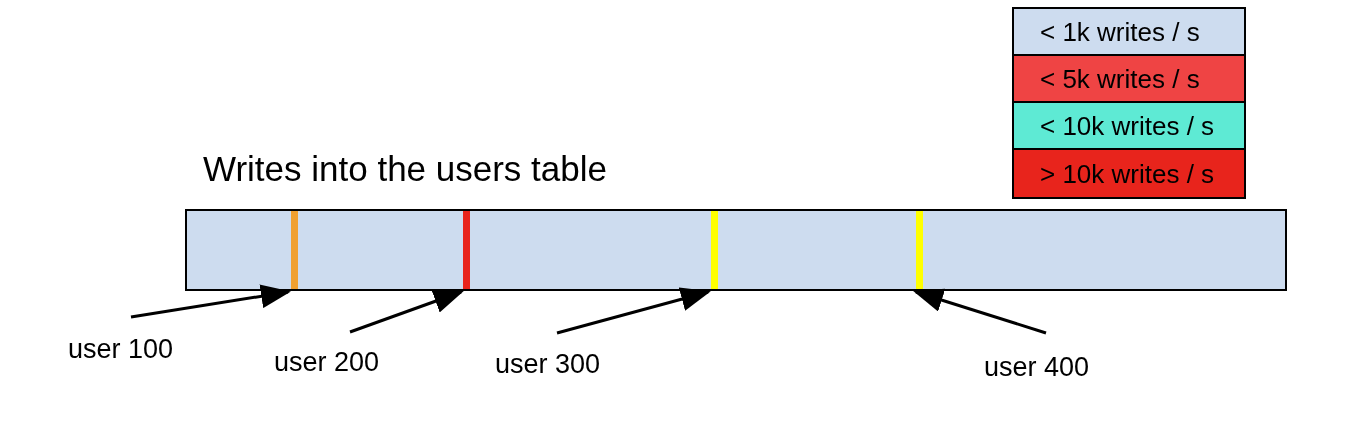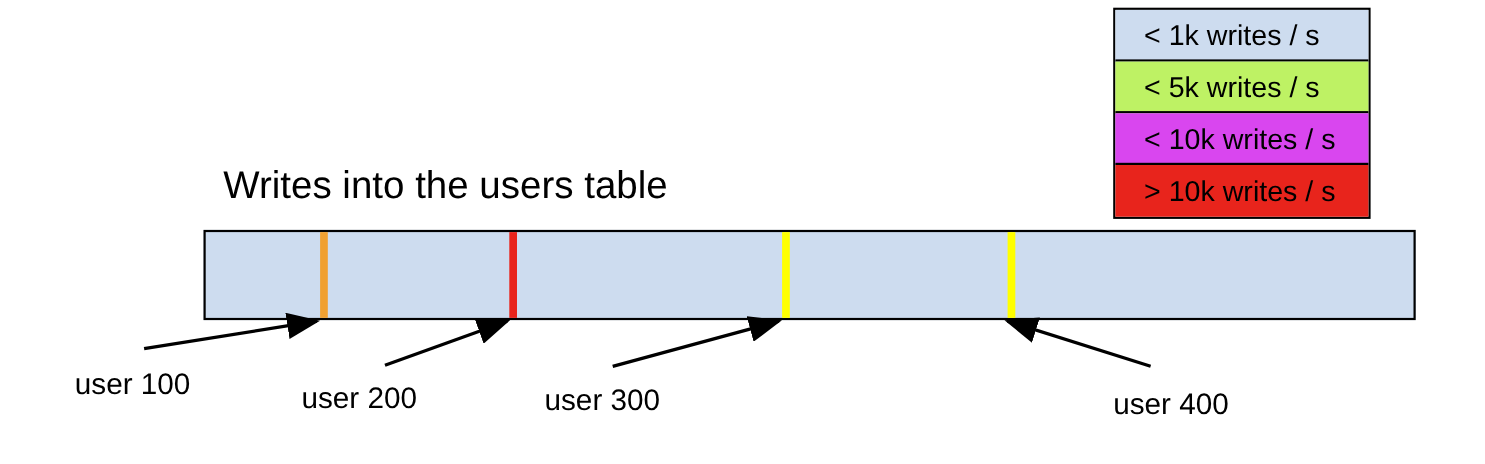--- a/index.html
+++ b/index.html
@@ -90,24 +90,24 @@
 </style>
 </head>
 <body>
 
 <div id="canvas">
 
   <div class="legend">
     <div class="legend-row" style="background:#CDDCEF">
       <span>&lt; 1k writes / s</span>
     </div>
-    <div class="legend-row" style="background:#bef264">
+    <div class="legend-row" style="background:#ef4444">
       <span>&lt; 5k writes / s</span>
     </div>
-    <div class="legend-row" style="background:#d946ef">
+    <div class="legend-row" style="background:#5eead4">
       <span>&lt; 10k writes / s</span>
     </div>
     <div class="legend-row" style="background:#E8241C">
       <span>&gt; 10k writes / s</span>
     </div>
   </div>
 
   <div class="chart-title">Writes into the users table</div>
 
   <div class="bar">
@@ -125,15 +125,15 @@
     </defs>
     <line x1="131" y1="317" x2="288" y2="292" stroke="#000000" stroke-width="3" marker-end="url(#ah)"></line>
     <line x1="350" y1="332" x2="461" y2="292" stroke="#000000" stroke-width="3" marker-end="url(#ah)"></line>
     <line x1="557" y1="333" x2="708" y2="292" stroke="#000000" stroke-width="3" marker-end="url(#ah)"></line>
     <line x1="1046" y1="333" x2="916" y2="292" stroke="#000000" stroke-width="3" marker-end="url(#ah)"></line>
   </svg>
 
   <div class="callout-label" style="left:68px;top:334px">user 100</div>
   <div class="callout-label" style="left:274px;top:347px">user 200</div>
   <div class="callout-label" style="left:495px;top:349px">user 300</div>
-  <div class="callout-label" style="left:1012px;top:352px">user 400</div>
+  <div class="callout-label" style="left:984px;top:352px">user 400</div>
 
 </div>
 
 </body></html>

